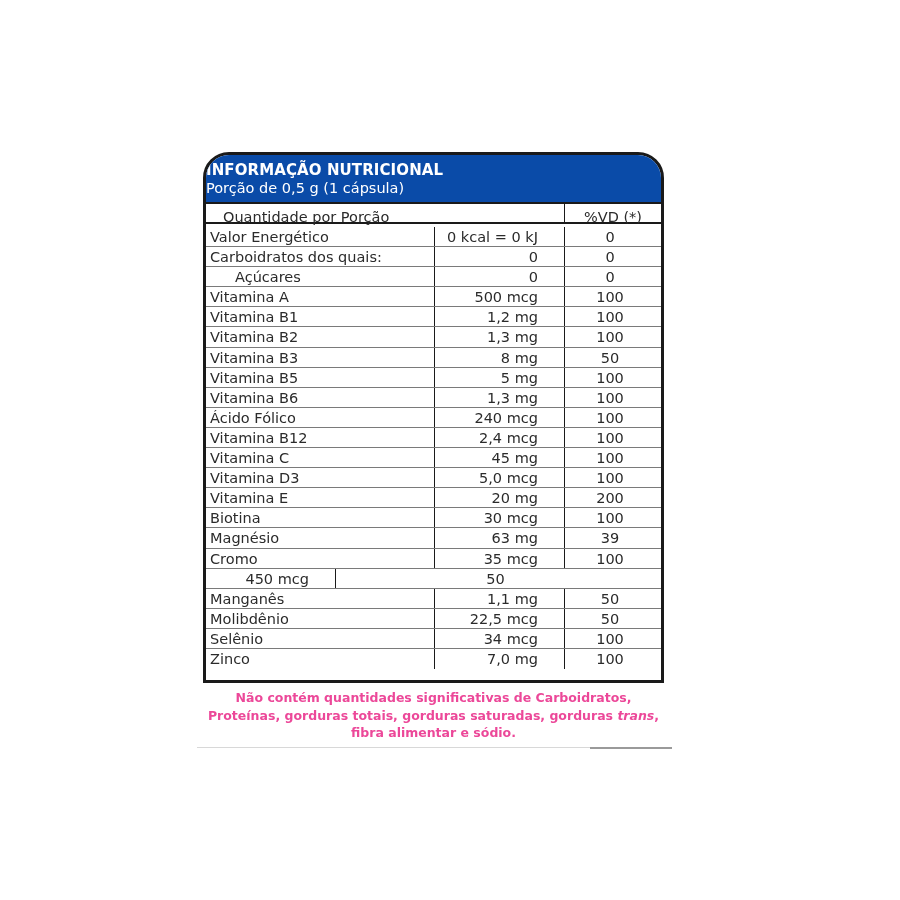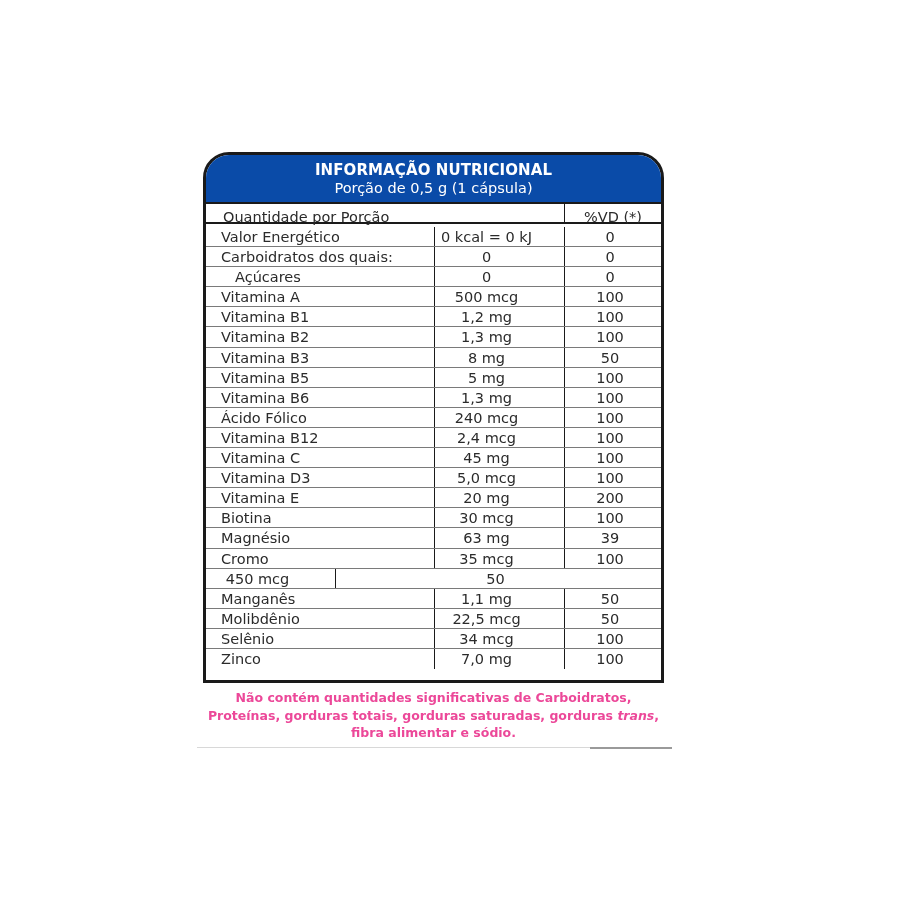--- a/index.html
+++ b/index.html
@@ -4,40 +4,40 @@
 <style>
   html, body { margin: 0; padding: 0; background: #ffffff; }
   body { width: 900px; height: 900px; position: relative; overflow: hidden;
          font-family: "DejaVu Sans", "Liberation Sans", sans-serif; color: #2b2b2b; }
   .label-box {
     position: absolute; left: 203px; top: 152px; width: 461px; height: 531px;
     box-sizing: border-box; border: 3px solid #1a1a1a; border-radius: 26px 26px 0 0;
     overflow: hidden; background: #fff;
   }
   .header {
-    height: 49px; background: #0a4ba8; color: #fff; text-align: center;
+    height: 49px; background: #0a4ba8; color: #fff; text-align: left;
     border-bottom: 2px solid #1a1a1a; box-sizing: border-box; padding-top: 7px;
   }
   .header .title { font-weight: bold; font-size: 15px; letter-spacing: 0.1px; line-height: 17px; }
   .header .subtitle { font-size: 14.5px; line-height: 18px; }
   .qrow {
     display: flex; height: 20px; border-bottom: 2px solid #1a1a1a; box-sizing: border-box;
     font-size: 14.5px; line-height: 27px;
   }
   .qrow .qlabel { width: 359px; padding-left: 17px; border-right: 1.5px solid #1a1a1a; box-sizing: border-box; }
   .qrow .qvd { flex: 1; text-align: center; }
   .rows { padding-top: 3px; }
   .row {
     display: flex; height: 20.1px; font-size: 14.5px; line-height: 20px;
     border-bottom: 1.5px solid #7a7a7a; box-sizing: border-box;
   }
   .row:last-child { border-bottom: none; }
-  .cell-name { width: 229px; padding-left: 15px; box-sizing: border-box; border-right: 1.5px solid #1a1a1a; white-space: nowrap; }
+  .cell-name { width: 229px; padding-left: 4px; box-sizing: border-box; border-right: 1.5px solid #1a1a1a; white-space: nowrap; }
   .cell-name.indent { padding-left: 29px; }
-  .cell-qty { width: 130px; padding-right: 26px; text-align: center; box-sizing: border-box; border-right: 1.5px solid #1a1a1a; white-space: nowrap; }
+  .cell-qty { width: 130px; padding-right: 26px; text-align: right; box-sizing: border-box; border-right: 1.5px solid #1a1a1a; white-space: nowrap; }
   .cell-vd { flex: 1; text-align: center; padding-right: 6px; }
   .footnote {
     position: absolute; left: 203px; top: 689px; width: 461px; text-align: center;
     font-size: 12.5px; line-height: 17.5px; color: #ec4899; font-weight: bold;
   }
   .footnote em { font-style: italic; }
   .rule { position: absolute; left: 197px; top: 747px; width: 475px; height: 1px; background: #d8d8d8; }
   .rule-dark { position: absolute; left: 590px; top: 747px; width: 82px; height: 2px; background: #9a9a9a; }
 </style>
 </head>

